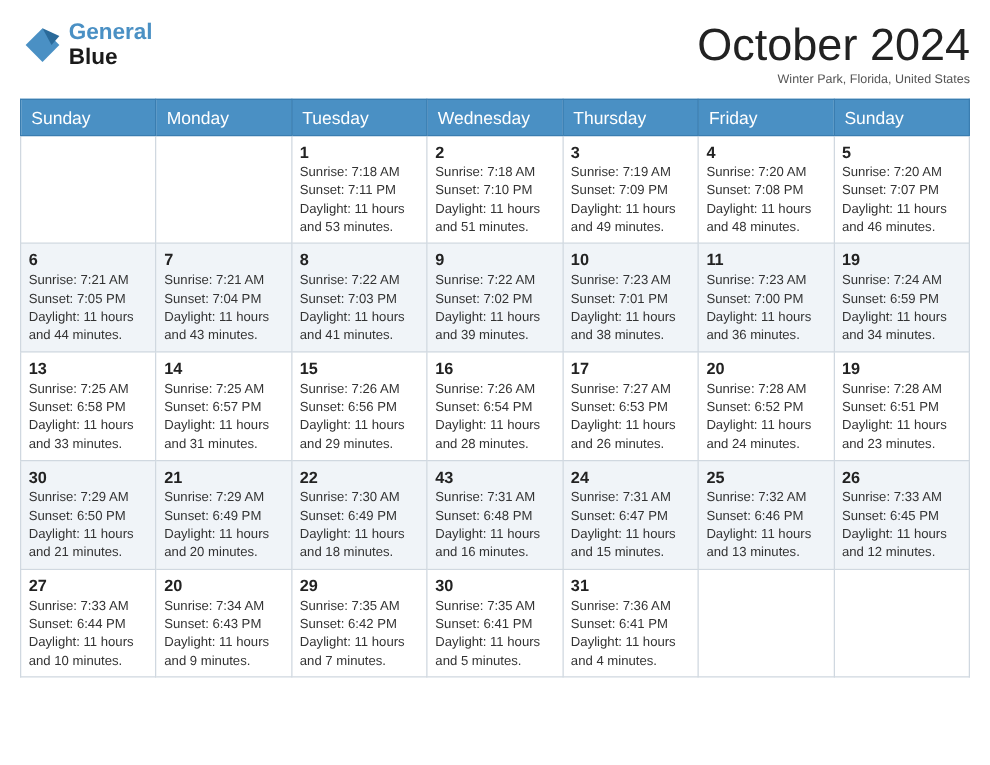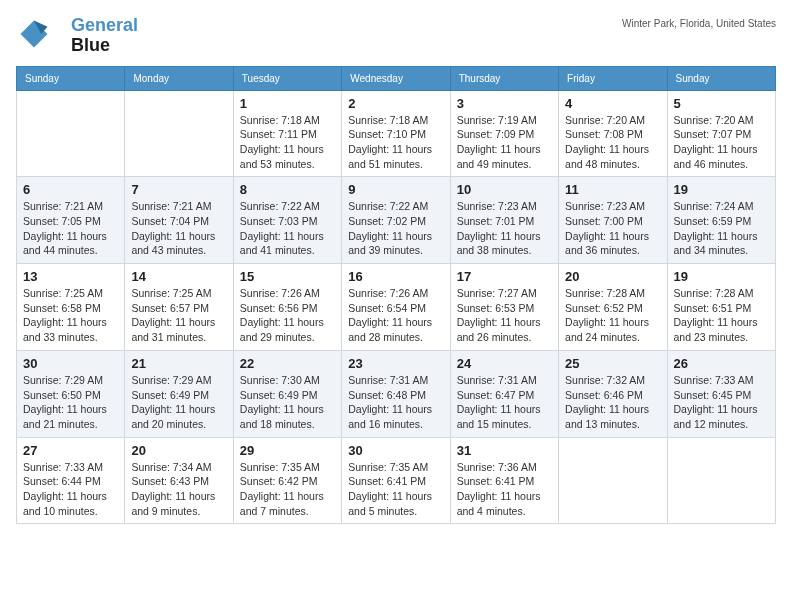--- a/index.html
+++ b/index.html
@@ -11,22 +11,22 @@
       padding: 16px;
     }
     .header {
       display: flex;
       justify-content: space-between;
       align-items: flex-start;
       margin-bottom: 10px;
     }
     .logo {
       display: flex;
-      align-items: flex-start;
-      gap: 19px;
+      align-items: center;
+      gap: 3px;
     }
     .logo-text {
       font-size: 18px;
       font-weight: bold;
       color: #1a1a1a;
       line-height: 1.1;
     }
     .logo-text span {
       color: #4a90c4;
     }
@@ -51,21 +51,21 @@
     .calendar {
       width: 100%;
       border-collapse: collapse;
       font-size: 11px;
     }
     .calendar th {
       background: #4a90c4;
       color: #fff;
       text-align: left;
       padding: 6px 8px;
-      font-size: 10px;
+      font-size: 14px;
       font-weight: normal;
       border: 1px solid #3a7db0;
     }
     .calendar td {
       border: 1px solid #d0d8e0;
       vertical-align: top;
       padding: 5px 6px;
       width: 108px;
       min-height: 75px;
       background: #fff;
@@ -96,20 +96,21 @@
     <svg class="logo-icon" viewBox="0 0 40 40">
       <polygon points="20,5 35,20 20,35 5,20" fill="#4a90c4"></polygon>
       <polygon points="20,5 35,12 28,20" fill="#2a6a9a"></polygon>
     </svg>
     <div class="logo-text">
       <div><span>General</span></div>
       <div>Blue</div>
     </div>
   </div>
   <div class="title-block">
+    <div class="month-title">October 2024</div>
     <div class="location">Winter Park, Florida, United States</div>
   </div>
 </div>
 
 <table class="calendar">
   <thead>
     <tr>
     <th>Sunday</th>
         <th>Monday</th>
         <th>Tuesday</th>
@@ -211,21 +212,21 @@
         </td>
         <td>
           <div class="day-number">21</div>
           <div class="day-info">Sunrise: 7:29 AM<br>Sunset: 6:49 PM<br>Daylight: 11 hours and 20 minutes.</div>
         </td>
         <td>
           <div class="day-number">22</div>
           <div class="day-info">Sunrise: 7:30 AM<br>Sunset: 6:49 PM<br>Daylight: 11 hours and 18 minutes.</div>
         </td>
         <td>
-          <div class="day-number">23</div>
+          <div class="day-number">43</div>
           <div class="day-info">Sunrise: 7:31 AM<br>Sunset: 6:48 PM<br>Daylight: 11 hours and 16 minutes.</div>
         </td>
         <td>
           <div class="day-number">24</div>
           <div class="day-info">Sunrise: 7:31 AM<br>Sunset: 6:47 PM<br>Daylight: 11 hours and 15 minutes.</div>
         </td>
         <td>
           <div class="day-number">25</div>
           <div class="day-info">Sunrise: 7:32 AM<br>Sunset: 6:46 PM<br>Daylight: 11 hours and 13 minutes.</div>
         </td>

